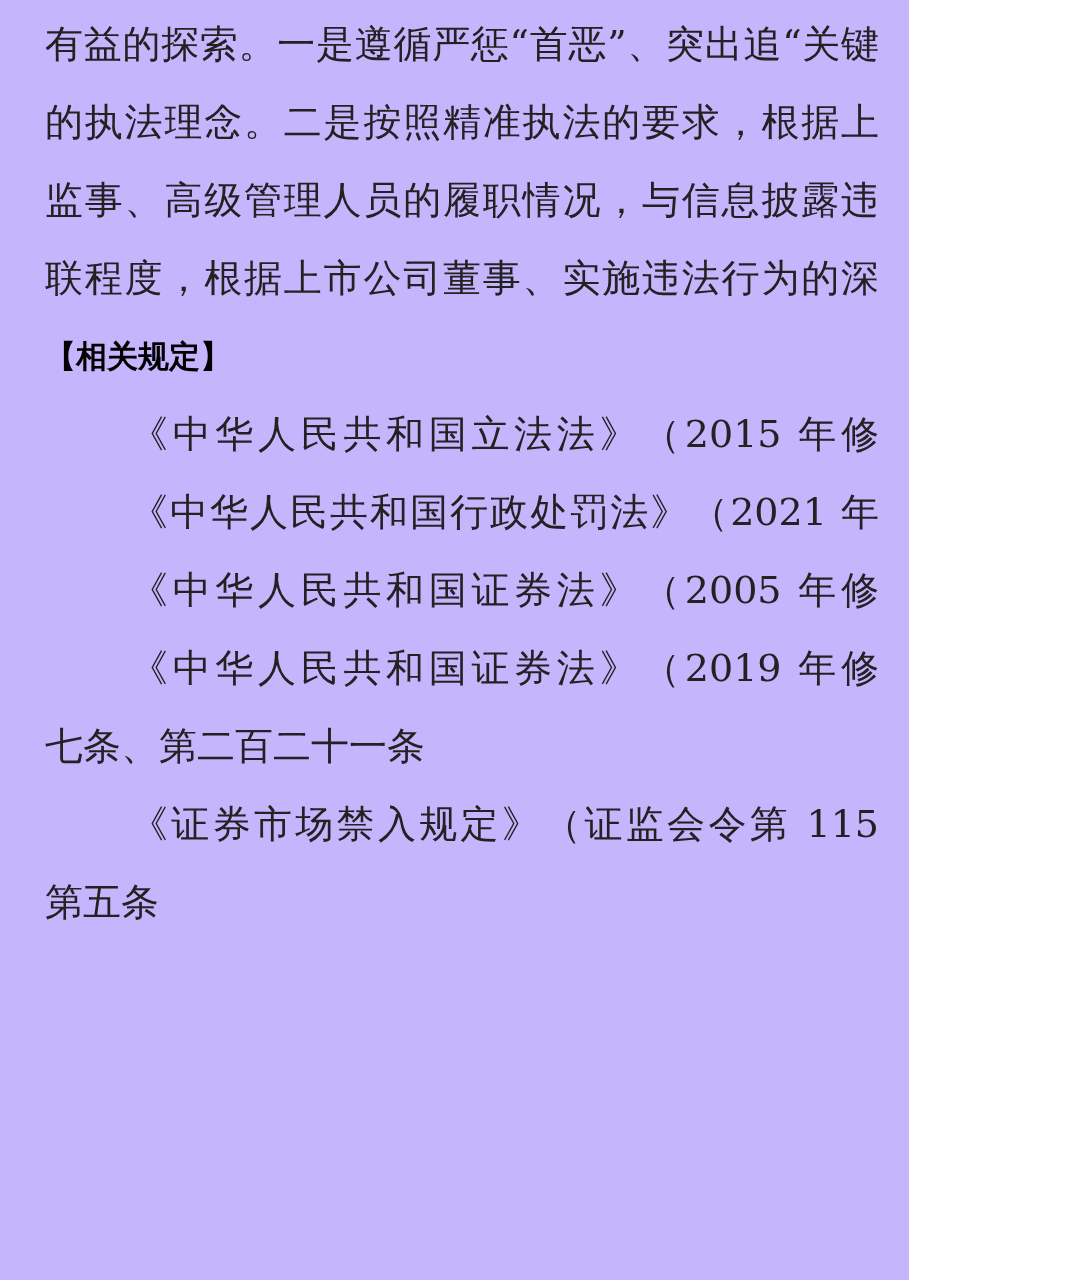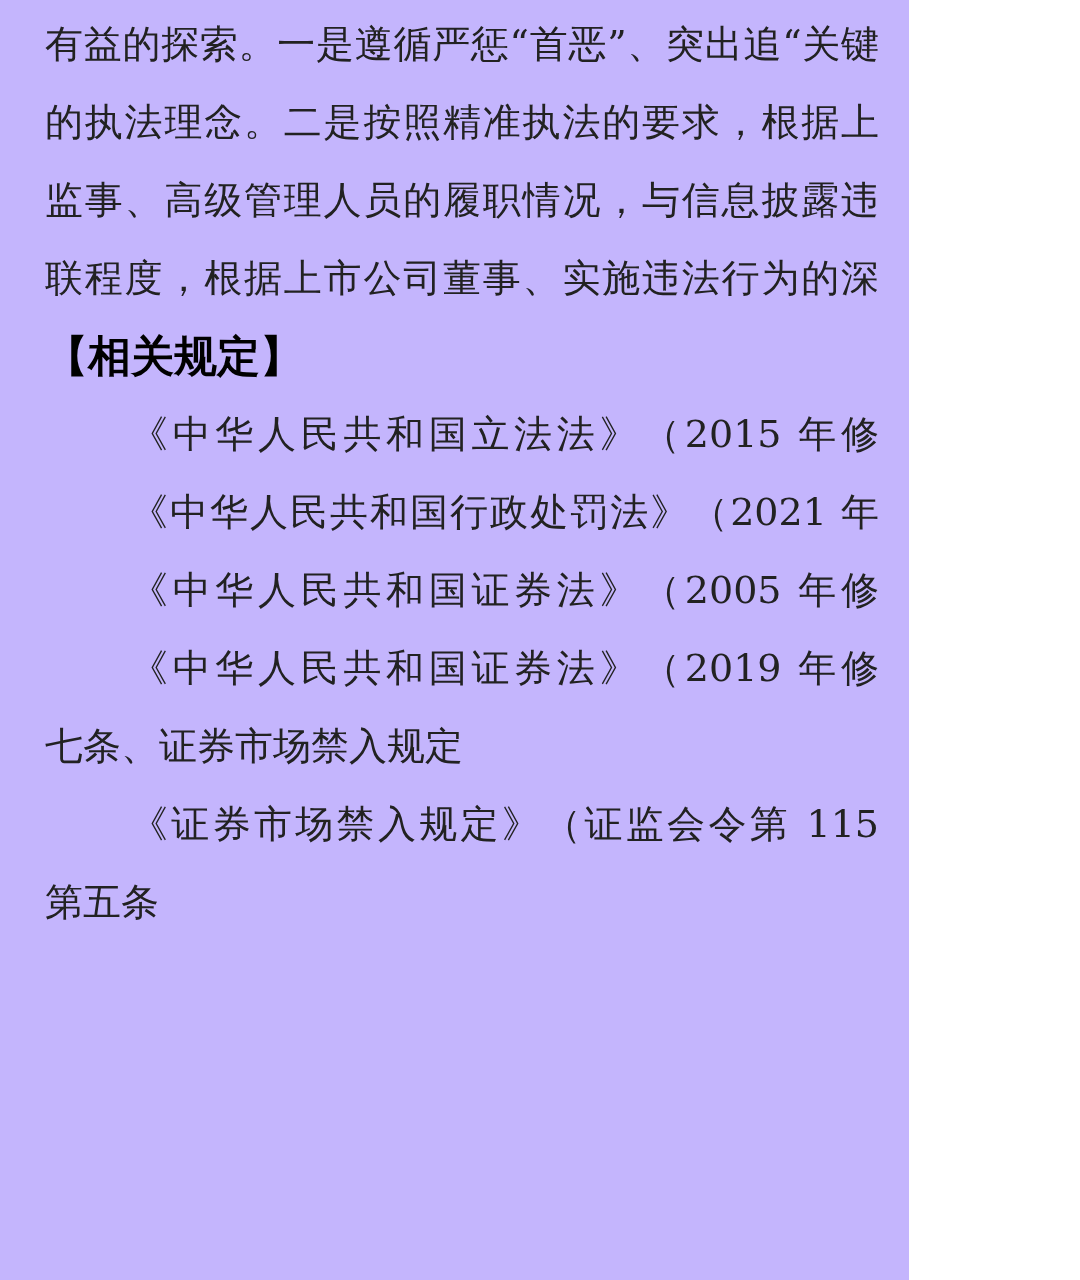--- a/index.html
+++ b/index.html
@@ -28,38 +28,38 @@
     text-align: justify;
     text-align-last: justify;
   }
   .indent {
     text-indent: 85px;
   }
   .heading {
     font-family: "DejaVu Sans", "Liberation Sans", sans-serif;
     font-weight: 700;
     color: #000000;
-    font-size: 43px;
+    font-size: 31px;
     text-align: right;
     text-align-last: left;
   }
 </style>
 </head>
 <body>
 
 <div class="page">
 
   <div class="line justify">有益的探索。一是遵循严惩“首恶”、突出追“关键少数”</div>
   <div class="line justify">的执法理念。二是按照精准执法的要求，根据上市公司董事、</div>
   <div class="line justify">监事、高级管理人员的履职情况，与信息披露违法之间的关</div>
   <div class="line justify">联程度，根据上市公司董事、实施违法行为的深度，综合对</div>
 
   <div class="line heading">【相关规定】</div>
 
   <div class="line indent justify">《中华人民共和国立法法》（2015 年修正）第九十三条</div>
   <div class="line indent justify">《中华人民共和国行政处罚法》（2021 年修订）第三十</div>
   <div class="line indent justify">《中华人民共和国证券法》（2005 年修订）第六十三条、</div>
   <div class="line indent justify">《中华人民共和国证券法》（2019 年修订）第一百九十</div>
-  <div class="line">七条、证券市场禁入规定</div>
+  <div class="line">七条、第二百二十一条</div>
   <div class="line indent justify">《证券市场禁入规定》（证监会令第 115 号）第三条、</div>
   <div class="line">第五条</div>
 
 </div>
 
 </body></html>

